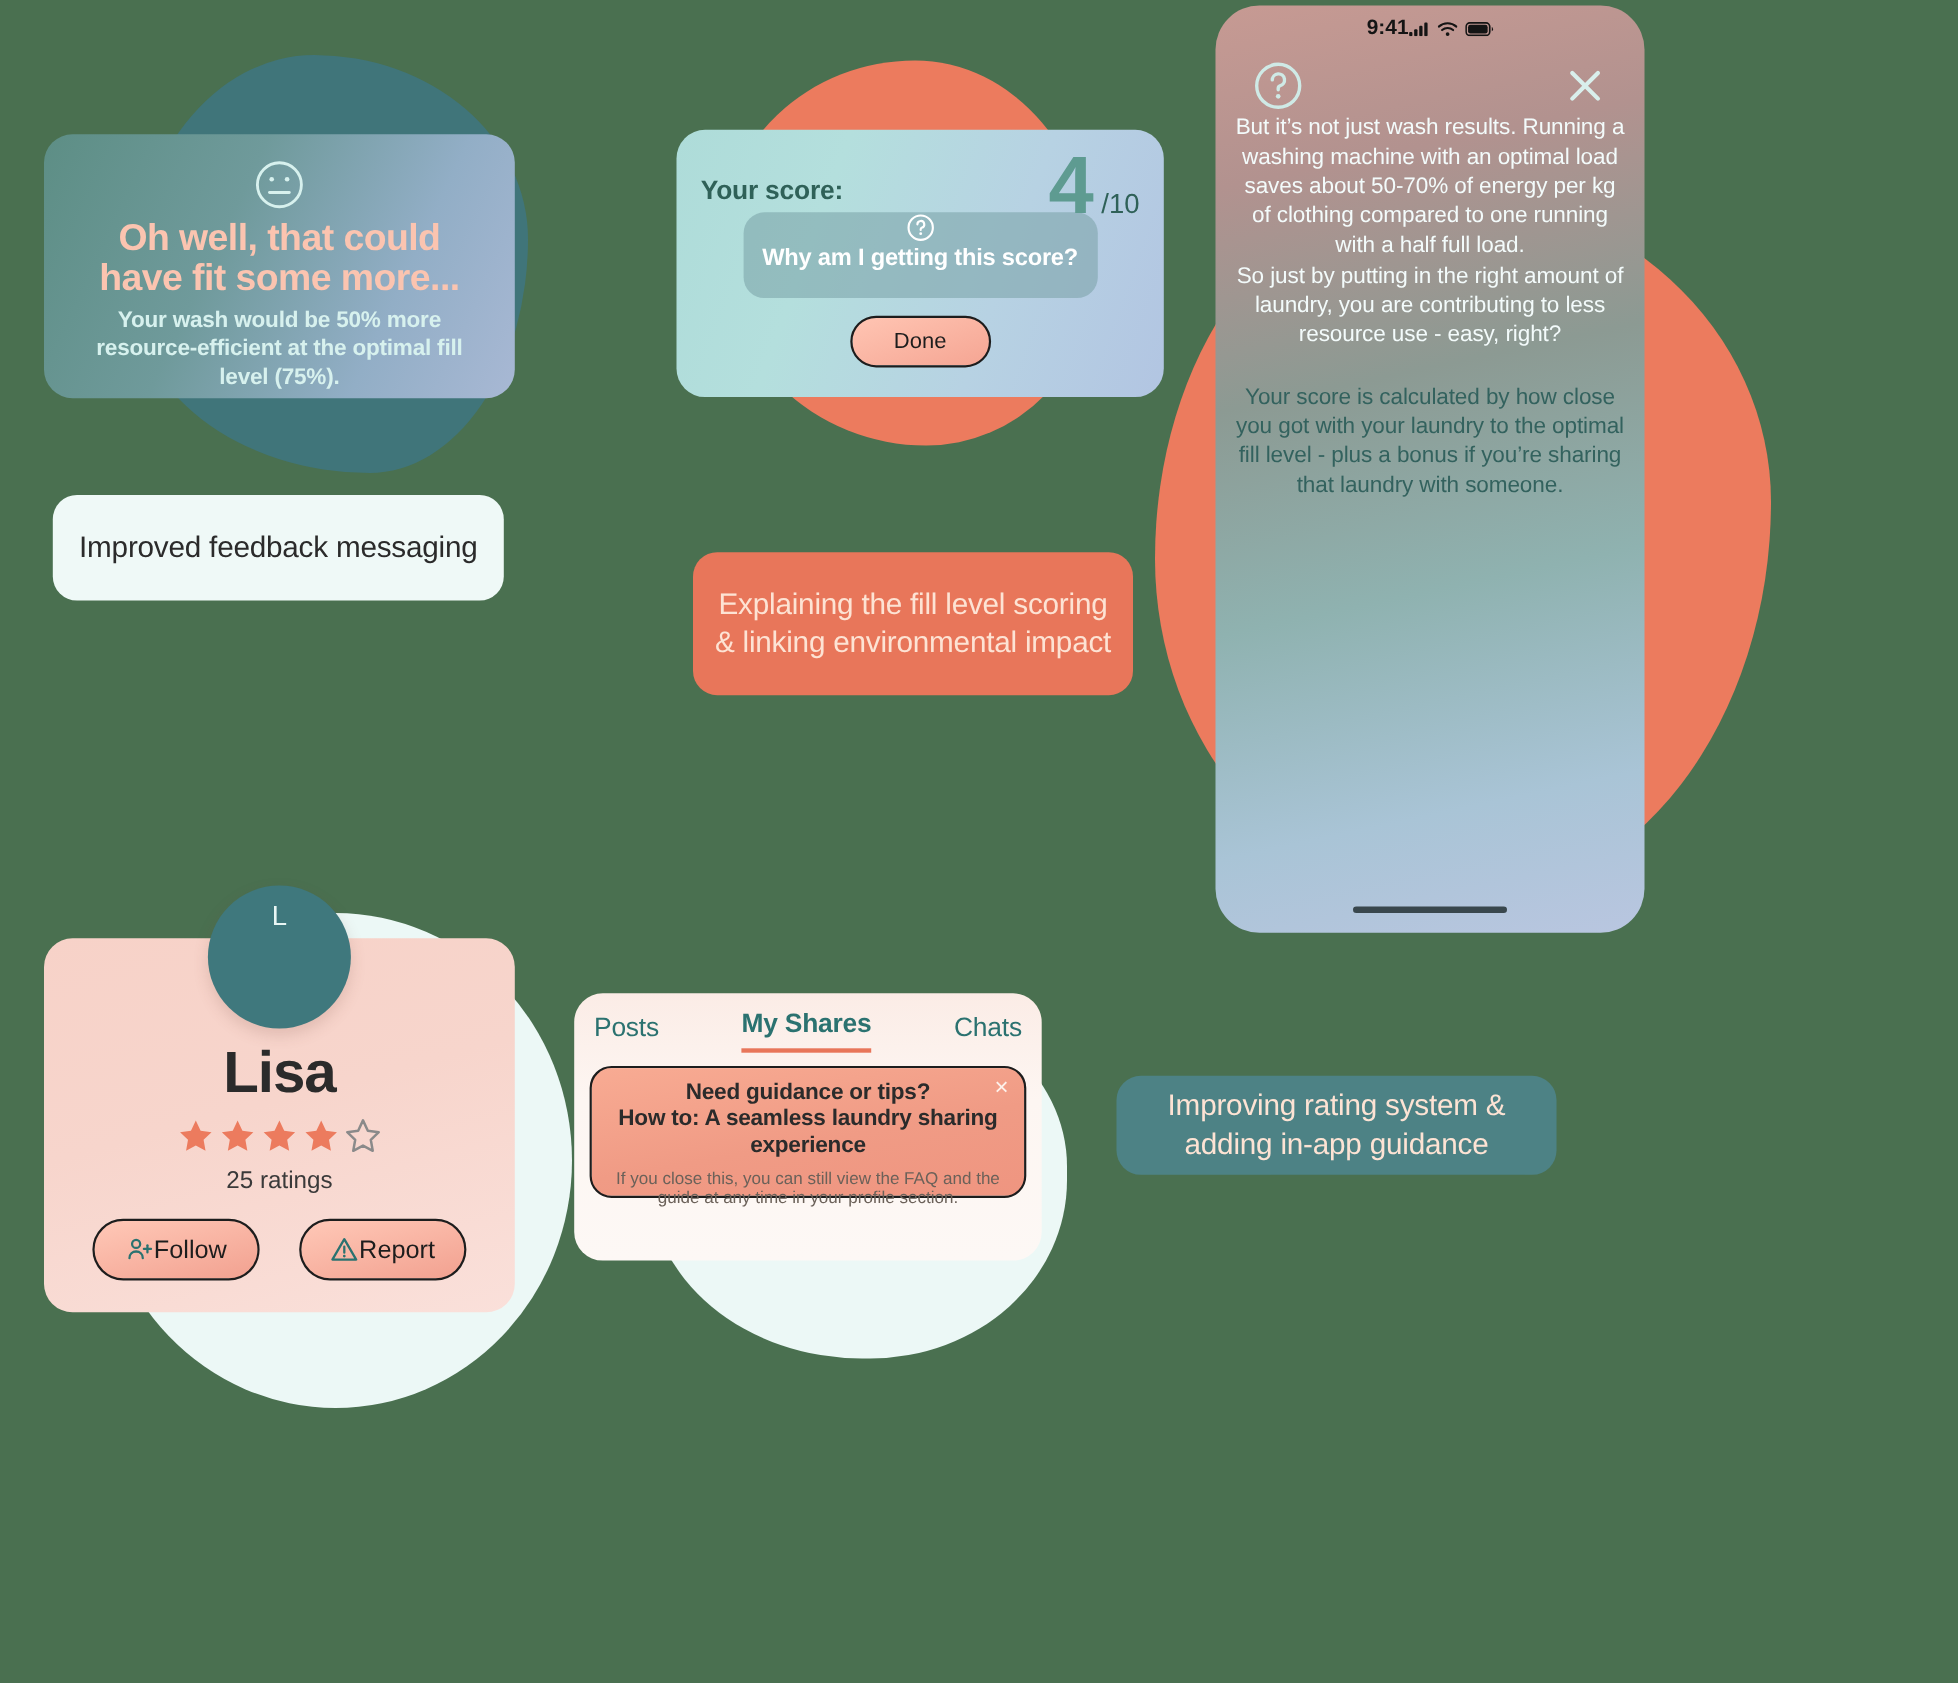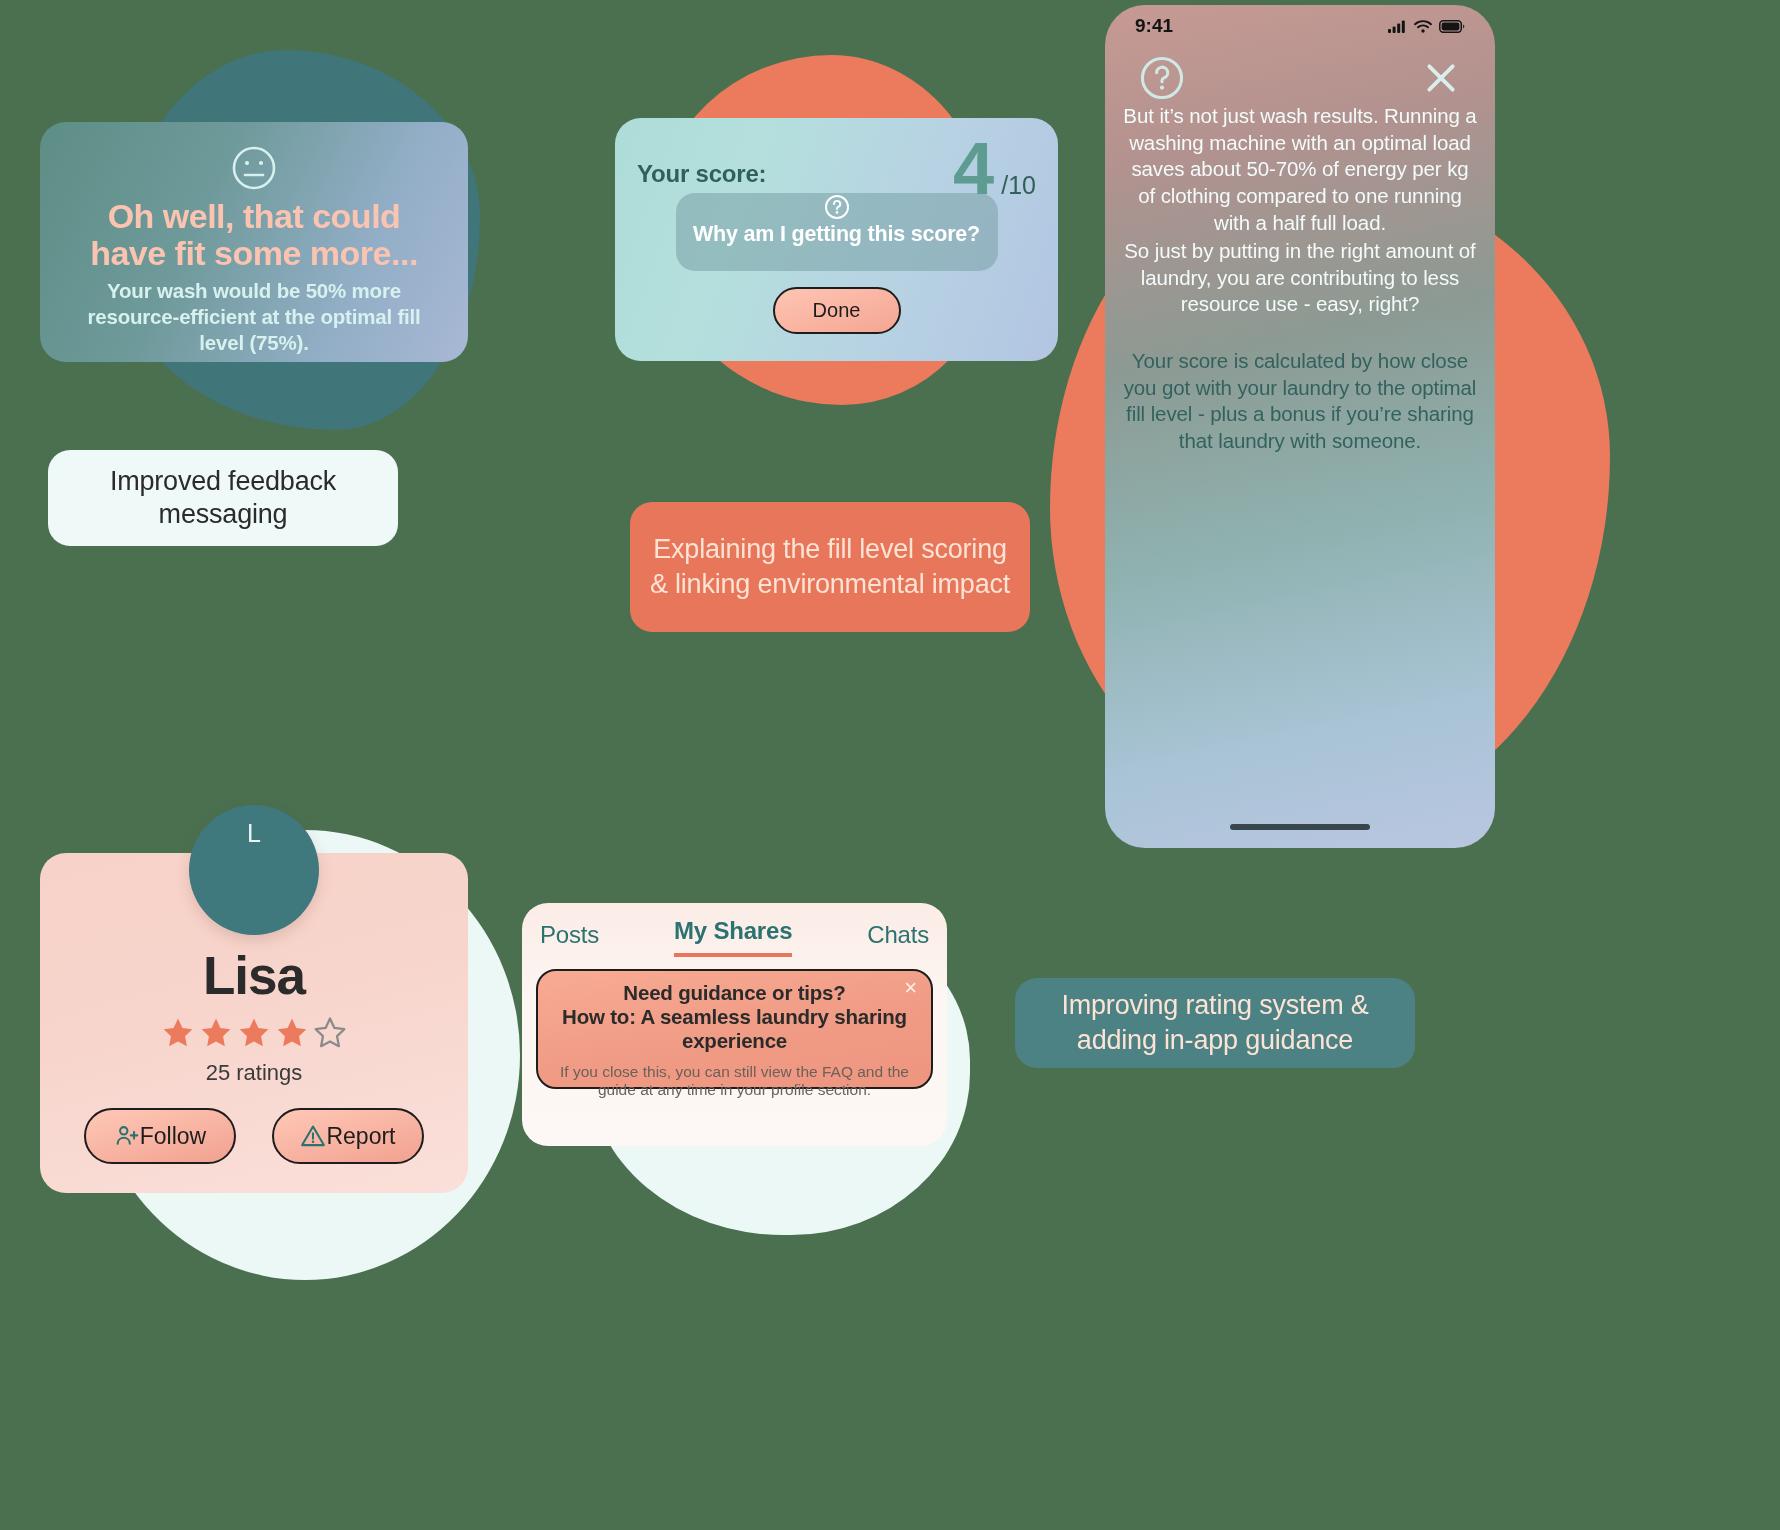--- a/index.html
+++ b/index.html
@@ -61,21 +61,21 @@
     color:#d7f1ee;letter-spacing:-.2px;
   }
 
   
   .pill{
     position:absolute;box-sizing:border-box;
     display:flex;align-items:center;justify-content:center;
     text-align:center;border-radius:22px;
   }
   #label-feedback{
-    left:48px;top:450px;width:350px;height:96px;
+    left:48px;top:450px;width:410px;height:96px;
     background:#eff9f7;color:#2b2b2b;
     font-size:27px;line-height:1.24;font-weight:500;letter-spacing:-.2px;
     padding:0 22px;
   }
   #label-explaining{
     left:630px;top:502px;width:400px;height:130px;
     background:#e8765a;color:#fde3d4;
     font-size:27px;line-height:1.28;font-weight:500;letter-spacing:-.2px;
     padding:0 18px;
   }
@@ -115,21 +115,21 @@
     cursor:pointer;
   }
 
   
   #phone{
     left:1105px;top:5px;width:390px;height:843px;
     border-radius:40px;overflow:hidden;
     background:linear-gradient(168deg,#c79a93 0%,#b2928f 18%,#8c9a93 40%,#8fb2b0 62%,#a9c4d6 84%,#b9c6e0 100%);
   }
   #phone .statusbar{
-    height:38px;display:flex;align-items:center;justify-content:space-between;
+    height:38px;display:flex;align-items:center;justify-content:center;
     padding:4px 30px 0;box-sizing:border-box;
     font-size:19px;font-weight:700;color:#141414;
   }
   #phone .statusbar .icons{display:flex;align-items:center;gap:7px;}
   #phone .toprow{
     display:flex;align-items:center;justify-content:space-between;
     padding:12px 34px 0;box-sizing:border-box;
   }
   #phone .headline{
     margin:18px 20px 0;text-align:center;

